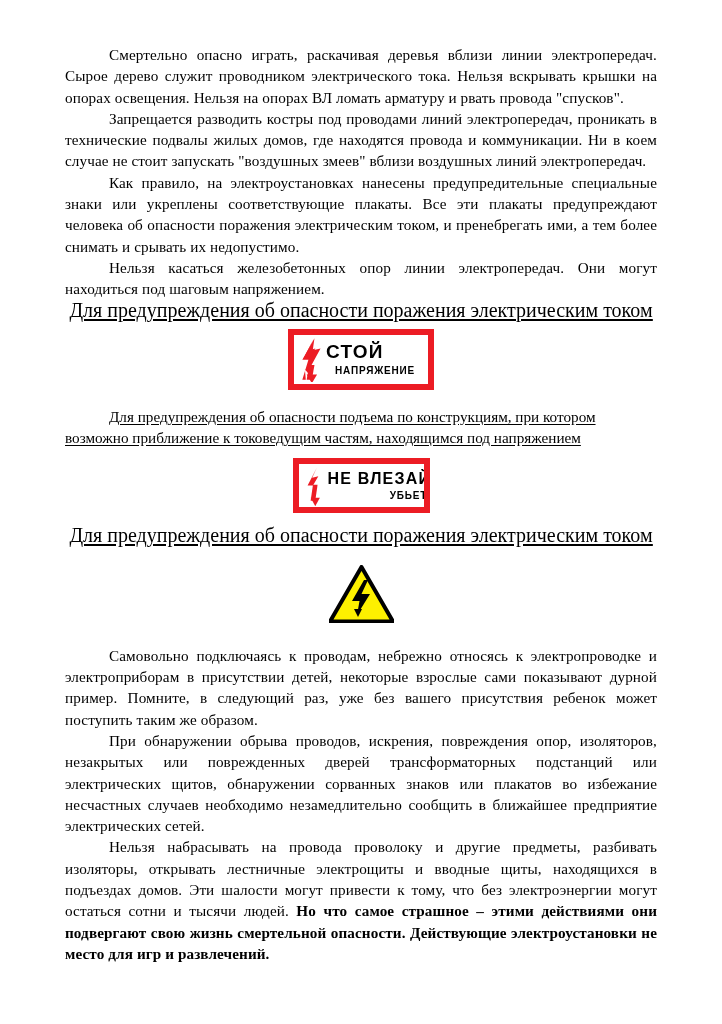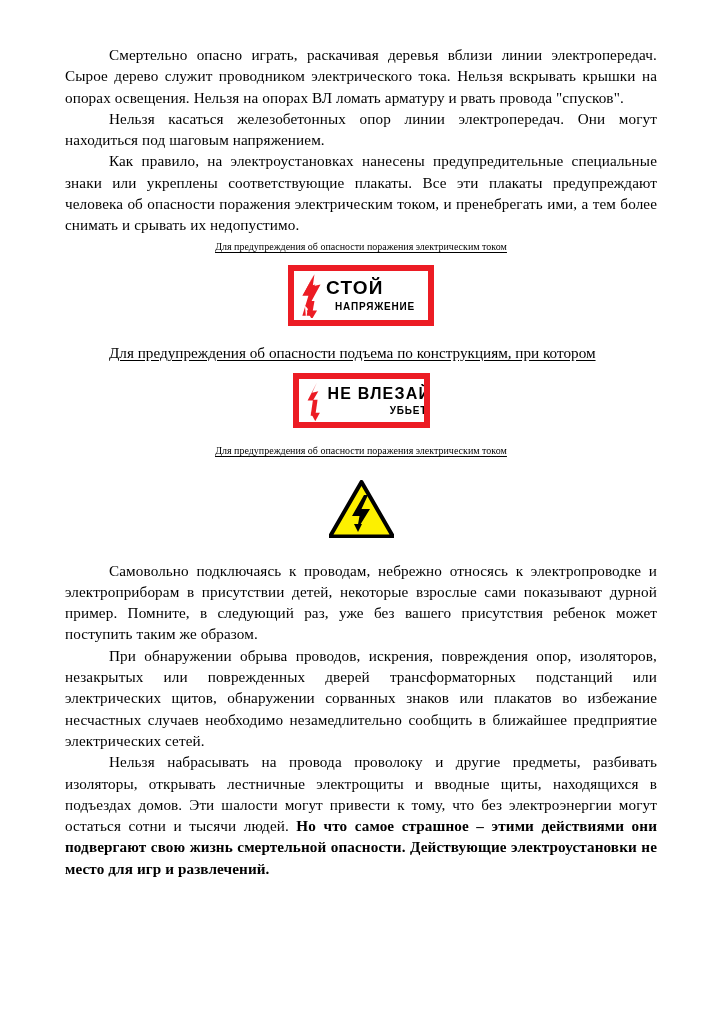--- a/index.html
+++ b/index.html
@@ -36,21 +36,21 @@
     -webkit-hyphens: none;
     hyphens: none;
   }
   p.para + p.para {
     margin-top: 0;
   }
   .caption {
     margin: 0;
     text-align: justify;
     text-indent: 44px;
-    font-size: 10px;
+    font-size: 20px;
     line-height: 21.3px;
     text-decoration: underline;
     text-underline-offset: 2px;
   }
   .caption.single {
     text-align: center;
     text-indent: 0;
   }
   .caption.single > span {
     text-decoration: underline;
@@ -163,22 +163,23 @@
   .spacer-18 { height: 18px; }
   .spacer-22 { height: 22px; }
 </style>
 </head>
 <body>
 
 <div class="page">
   <div class="doc-body">
 
     <p class="para">Смертельно опасно играть, раскачивая деревья вблизи линии электропередач. Сырое дерево служит проводником электрического тока. Нельзя вскрывать крышки на опорах освещения. Нельзя на опорах ВЛ ломать арматуру и рвать провода "спусков".</p>
+    <p class="para">Запрещается разводить костры под проводами линий электропередач, проникать в технические подвалы жилых домов, где находятся провода и коммуникации. Ни в коем случае не стоит запускать "воздушных змеев" вблизи воздушных линий электропередач.</p>
+    <p class="para">Как правило, на электроустановках нанесены предупредительные специальные знаки или укреплены соответствующие плакаты. Все эти плакаты предупреждают человека об опасности поражения электрическим током, и пренебрегать ими, а тем более снимать и срывать их недопустимо.</p>
     <p class="para">Нельзя касаться железобетонных опор линии электропередач. Они могут находиться под шаговым напряжением.</p>
-    <p class="para">Как правило, на электроустановках нанесены предупредительные специальные знаки или укреплены соответствующие плакаты. Все эти плакаты предупреждают человека об опасности поражения электрическим током, и пренебрегать ими, а тем более снимать и срывать их недопустимо.</p>
 
     <p class="caption single">
       <span>Для предупреждения об опасности поражения электрическим током</span>
     </p>
 
     <div class="spacer-8"></div>
 
     <div class="sign-row">
       <div class="sign-rect" id="sign-stoy">
         <div class="sign-inner">
@@ -195,20 +196,21 @@
             <div class="sign-sub">НАПРЯЖЕНИЕ</div>
           </div>
         </div>
       </div>
     </div>
 
     <div class="spacer-16"></div>
 
     <div class="caption-block">
       <span class="u">Для предупреждения об опасности подъема по конструкциям, при котором</span>
+      <span class="lastline u">возможно приближение к токоведущим частям, находящимся под напряжением</span>
     </div>
 
     <div class="spacer-10"></div>
 
     <div class="sign-row">
       <div class="sign-rect" id="sign-nevlezay">
         <div class="sign-inner">
           <div class="bolt-col">
             <svg viewBox="0 0 30 52" width="23" height="41" aria-hidden="true">
               <polygon points="18,3 6,26 13,26 20,14 12,16" fill="#ec1c24"></polygon>

